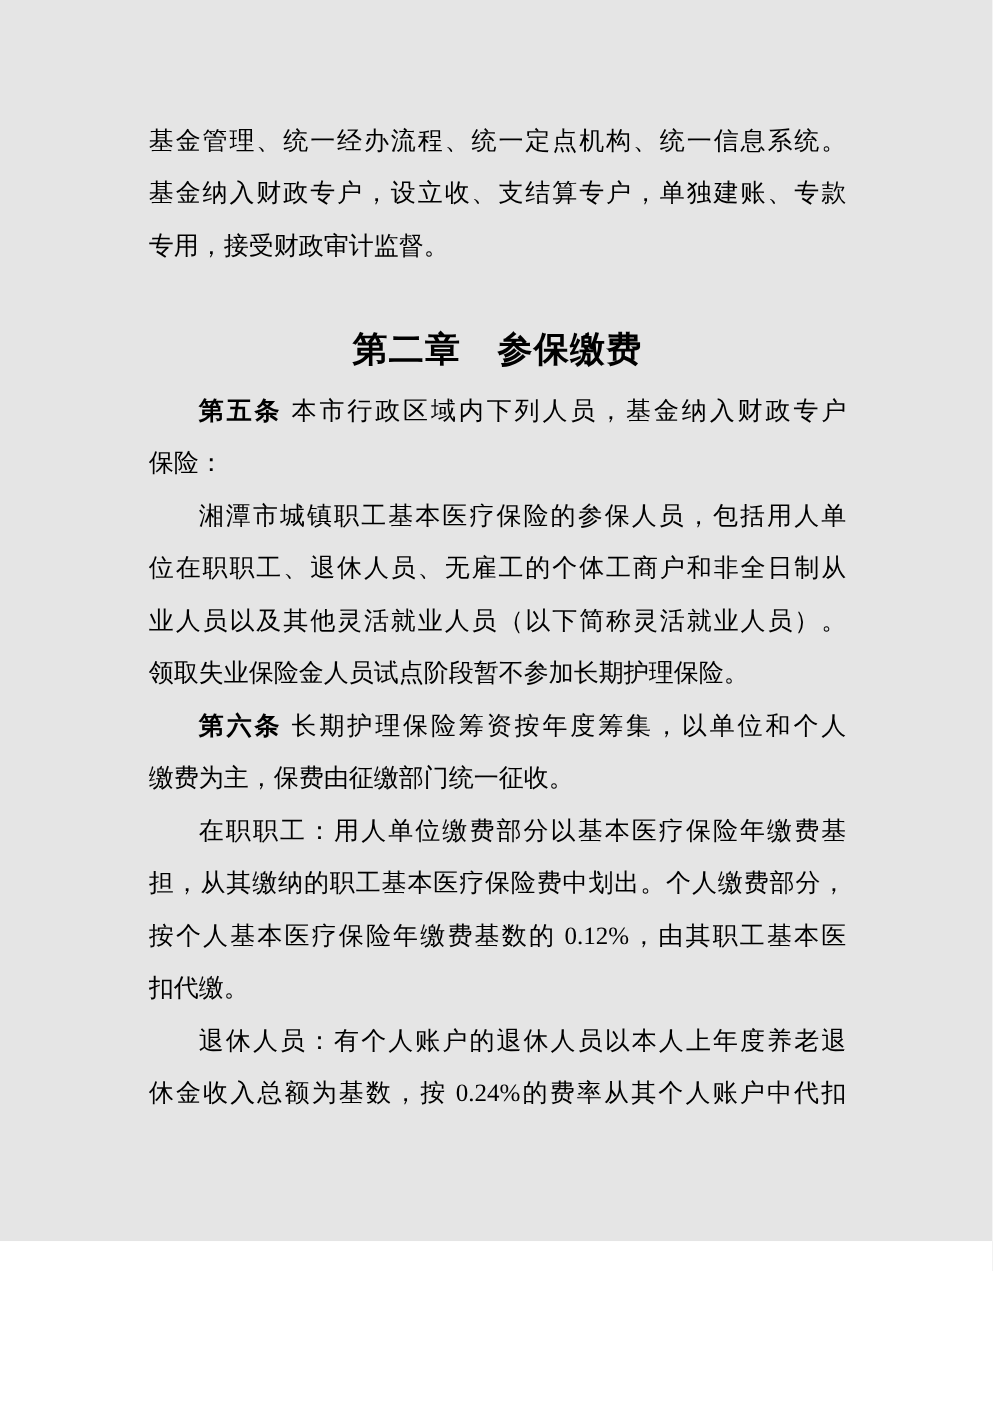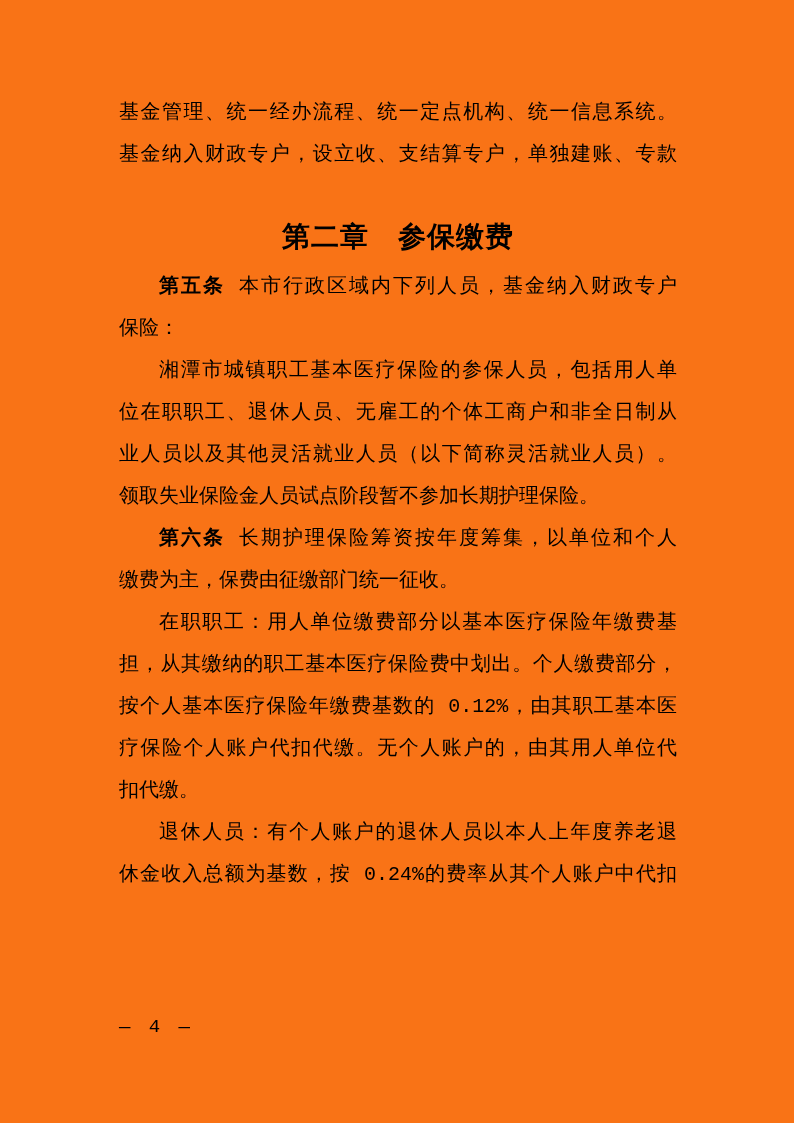--- a/index.html
+++ b/index.html
@@ -3,24 +3,24 @@
 <meta charset="utf-8">
 <style>
   html, body {
     margin: 0;
     padding: 0;
     background: #ffffff;
   }
   .page {
     position: relative;
     width: 794px;
-    height: 1123px;
-    background: #f97316;
+    height: 993px;
+    background: #e5e5e5;
     color: #000000;
-    font-family: Liberation Mono, monospace;
+    font-family: Liberation Serif, serif;
     overflow: hidden;
   }
   .content {
     position: absolute;
     left: 119px;
     top: 92px;
     width: 558px;
     font-size: 20px;
     line-height: 42px;
   }
@@ -64,41 +64,41 @@
   }
 </style>
 </head>
 <body>
 
 <div class="page">
   <div class="content">
       <div class="para">
         <div class="line fill"><span class="run">基金管理、统一经办流程、统一定点机构、统一信息系统。</span></div>
         <div class="line fill"><span class="run">基金纳入财政专户，设立收、支结算专户，单独建账、专款</span></div>
+        <div class="line"><span class="run">专用，接受财政审计监督。</span></div>
       </div>
       <div class="heading">第二章　参保缴费</div>
       <div class="para indent">
         <div class="line fill"><span class="run b">第五条</span><span class="run"> 本市行政区域内下列人员，基金纳入财政专户</span></div>
         <div class="line"><span class="run">保险：</span></div>
       </div>
       <div class="para indent">
         <div class="line fill"><span class="run">湘潭市城镇职工基本医疗保险的参保人员，包括用人单</span></div>
         <div class="line fill"><span class="run">位在职职工、退休人员、无雇工的个体工商户和非全日制从</span></div>
         <div class="line fill"><span class="run">业人员以及其他灵活就业人员（以下简称灵活就业人员）。</span></div>
         <div class="line"><span class="run">领取失业保险金人员试点阶段暂不参加长期护理保险。</span></div>
       </div>
       <div class="para indent">
         <div class="line fill"><span class="run b">第六条</span><span class="run"> 长期护理保险筹资按年度筹集，以单位和个人</span></div>
         <div class="line"><span class="run">缴费为主，保费由征缴部门统一征收。</span></div>
       </div>
       <div class="para indent">
         <div class="line fill"><span class="run">在职职工：用人单位缴费部分以基本医疗保险年缴费基</span></div>
         <div class="line fill"><span class="run">担，从其缴纳的职工基本医疗保险费中划出。个人缴费部分，</span></div>
         <div class="line fill"><span class="run">按个人基本医疗保险年缴费基数的 0.12%，由其职工基本医</span></div>
-        <div class="line fill"><span class="run">疗保险个人账户代扣代缴。无个人账户的，由其用人单位代</span></div>
         <div class="line"><span class="run">扣代缴。</span></div>
       </div>
       <div class="para indent">
         <div class="line fill"><span class="run">退休人员：有个人账户的退休人员以本人上年度养老退</span></div>
         <div class="line fill"><span class="run">休金收入总额为基数，按 0.24%的费率从其个人账户中代扣</span></div>
       </div>
     </div>
   <div class="footer">
     <span>— 4 —</span>
   </div>

